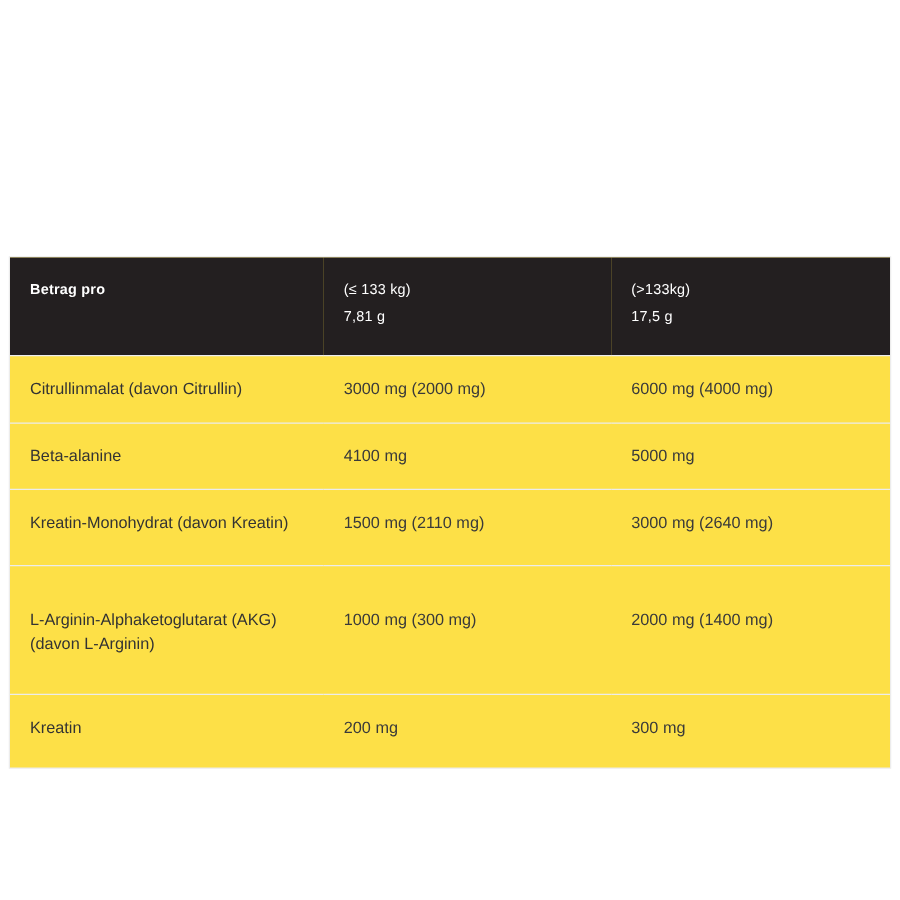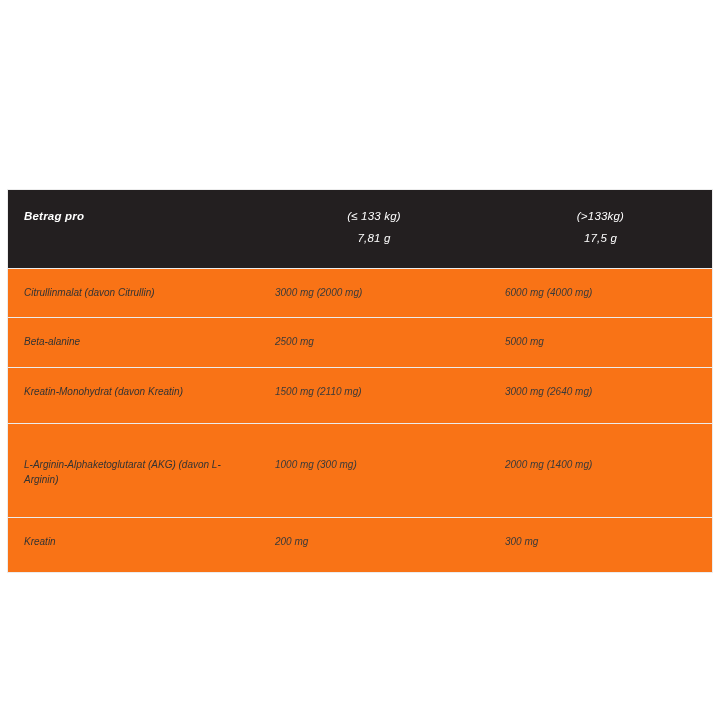--- a/index.html
+++ b/index.html
@@ -14,61 +14,59 @@
     overflow: hidden;
   }
   .page {
     position: relative;
     width: 720px;
     height: 720px;
   }
   .nutrition-table {
     position: absolute;
     left: 8px;
-    top: 190px;
+    top: 206px;
     width: 704px;
     border-collapse: collapse;
     table-layout: fixed;
-    background: #f97316;
+    background: #fde047;
     box-shadow: 0 0 0 1px #ececec;
-    font-style: italic;
   }
   .nutrition-table col.c1 { width: 251px; }
   .nutrition-table col.c2 { width: 230px; }
   .nutrition-table col.c3 { width: 223px; }
 
   thead th {
     background: #231f20;
     color: #ffffff;
     text-align: left;
     vertical-align: top;
     padding: 16px 16px 18px 16px;
     font-size: 11.5px;
     font-weight: bold;
     letter-spacing: 0.2px;
     line-height: 1.9;
     height: 42px;
   }
   thead th.amount-head {
     font-weight: normal;
-    text-align: center;
   }
   thead th .hline {
     display: block;
     white-space: nowrap;
   }
   thead th .hline.first {
     font-weight: normal;
   }
   thead th.label-head .hline.first {
     font-weight: bold;
   }
 
   tbody td {
-    font-size: 10px;
+    font-size: 13px;
     color: #3a3a3a;
     vertical-align: top;
     padding: 17px 16px 17px 16px;
     border-top: 1px solid #ececec;
     line-height: 1.45;
     font-weight: normal;
   }
   tbody td.ingredient {
     color: #333333;
   }
@@ -110,21 +108,21 @@
       </tr>
     </thead>
     <tbody>
       <tr>
         <td class="ingredient">Citrullinmalat (davon Citrullin)</td>
         <td>3000 mg (2000 mg)</td>
         <td>6000 mg (4000 mg)</td>
       </tr>
       <tr>
         <td class="ingredient">Beta-alanine</td>
-        <td>2500 mg</td>
+        <td>4100 mg</td>
         <td>5000 mg</td>
       </tr>
       <tr class="tall-mid">
         <td class="ingredient">Kreatin-Monohydrat (davon Kreatin)</td>
         <td>1500 mg (2110 mg)</td>
         <td>3000 mg (2640 mg)</td>
       </tr>
       <tr class="tall">
         <td class="ingredient">L-Arginin-Alphaketoglutarat (AKG) (davon L-Arginin)</td>
         <td>1000 mg (300 mg)</td>

